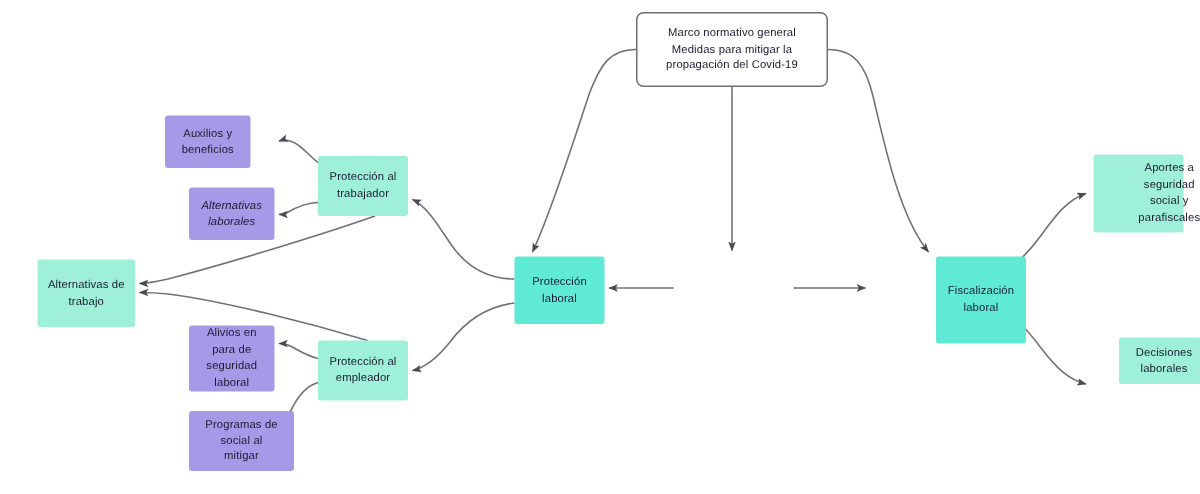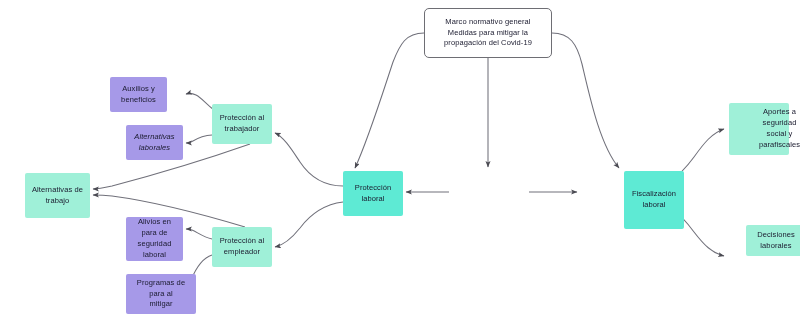--- a/index.html
+++ b/index.html
@@ -134,21 +134,21 @@
       <span>Alivios en</span>
       <span>para de</span>
       <span>seguridad</span>
       <span>laboral</span>
     </div>
   </div>
 
   <div class="node n-purple" style="left:126px; top:274px; width:70px; height:40px;">
     <div>
       <span>Programas de</span>
-      <span>para al</span>
+      <span>social al</span>
       <span>mitigar</span>
     </div>
   </div>
 
   <div class="node n-mint" style="left:212px; top:227px; width:60px; height:40px;">
     <div>
       <span>Protección al</span>
       <span>empleador</span>
     </div>
   </div>

